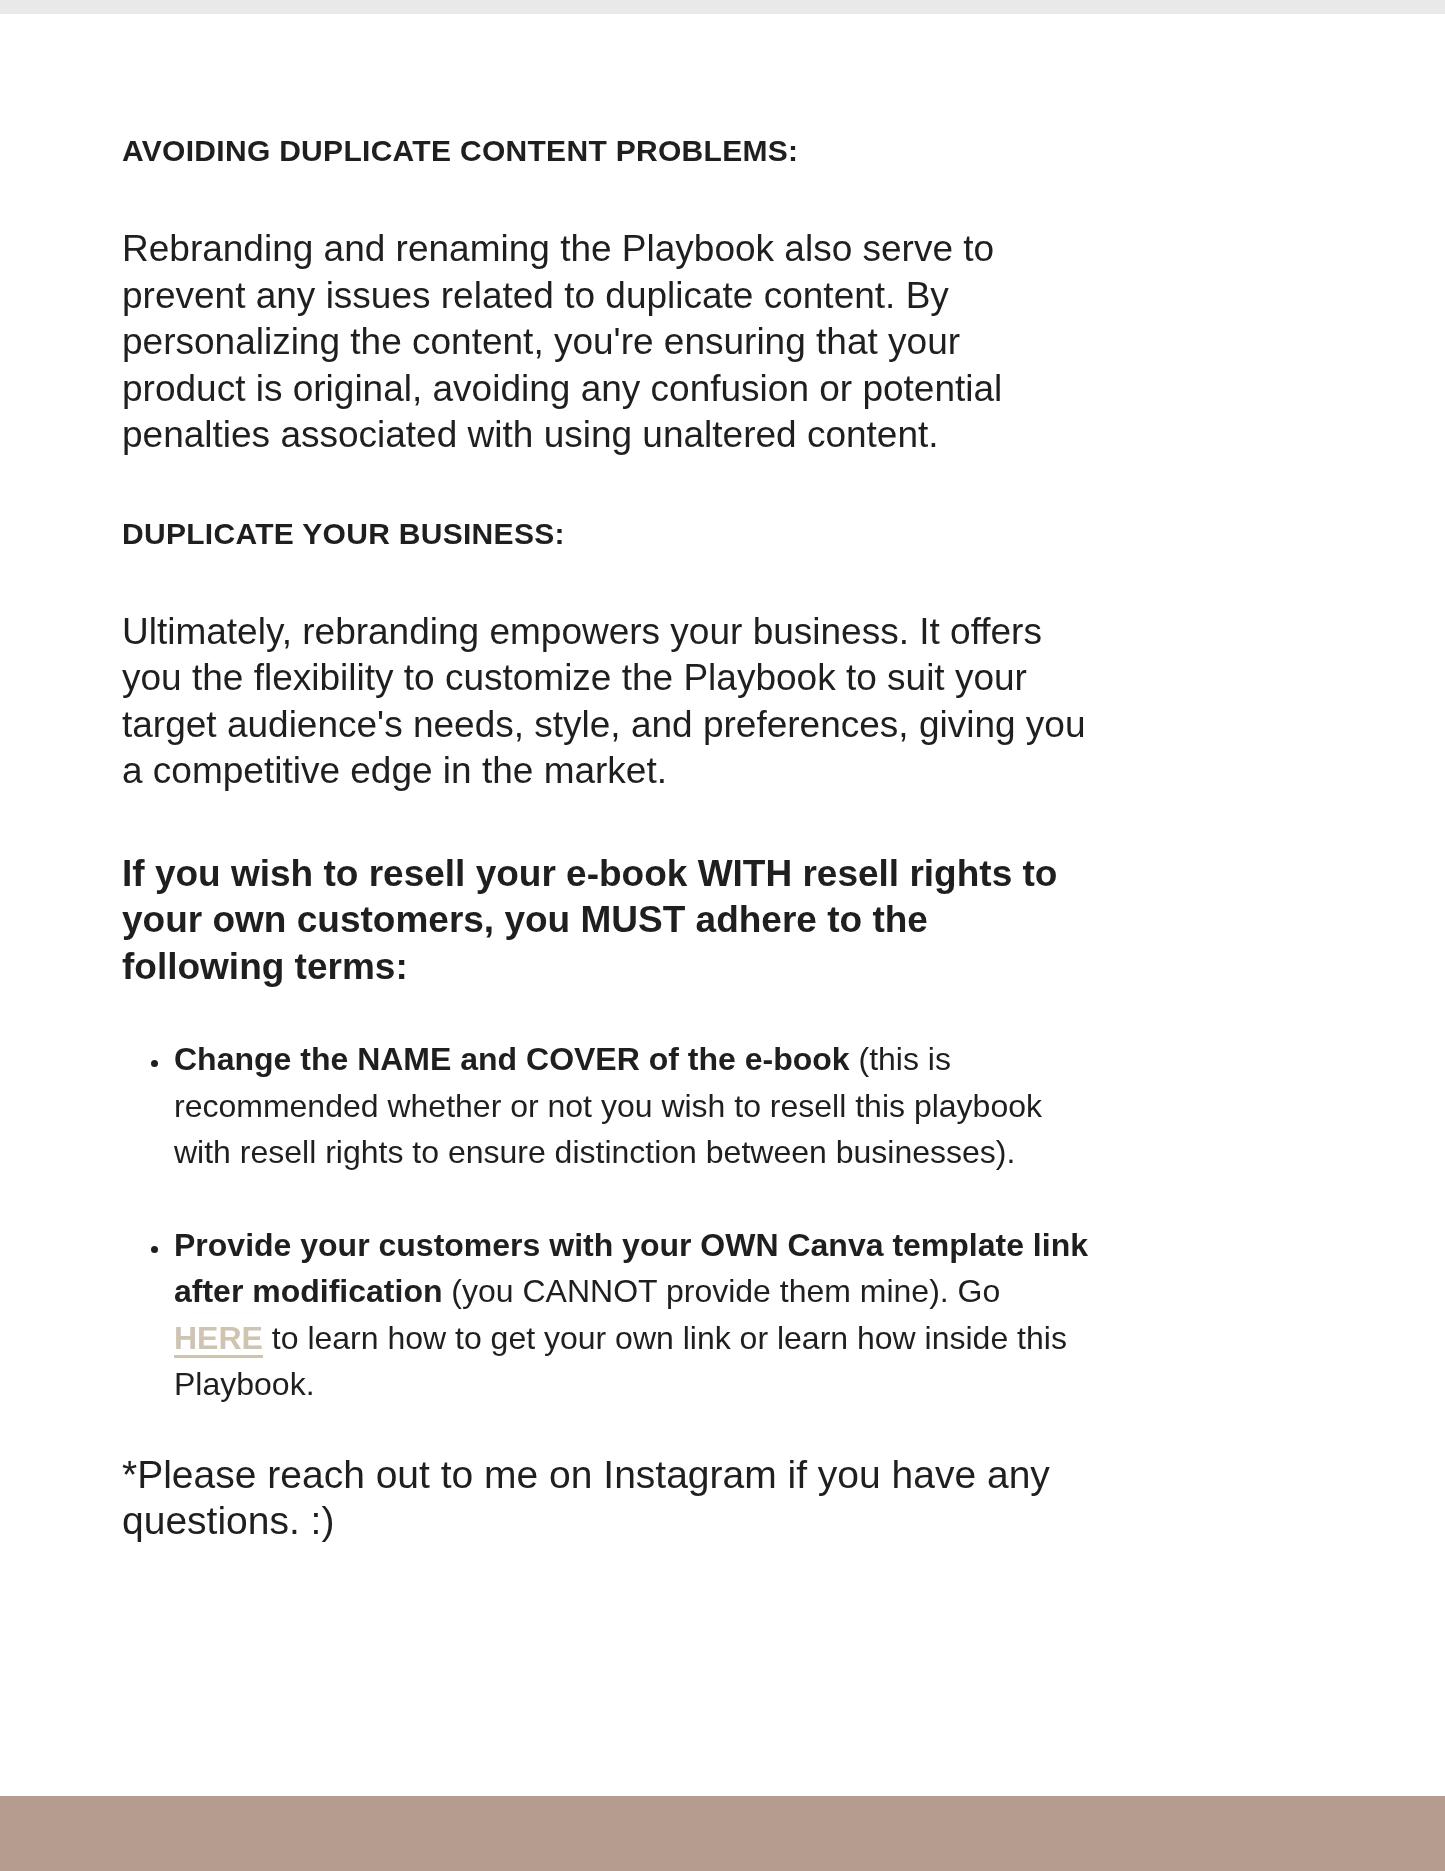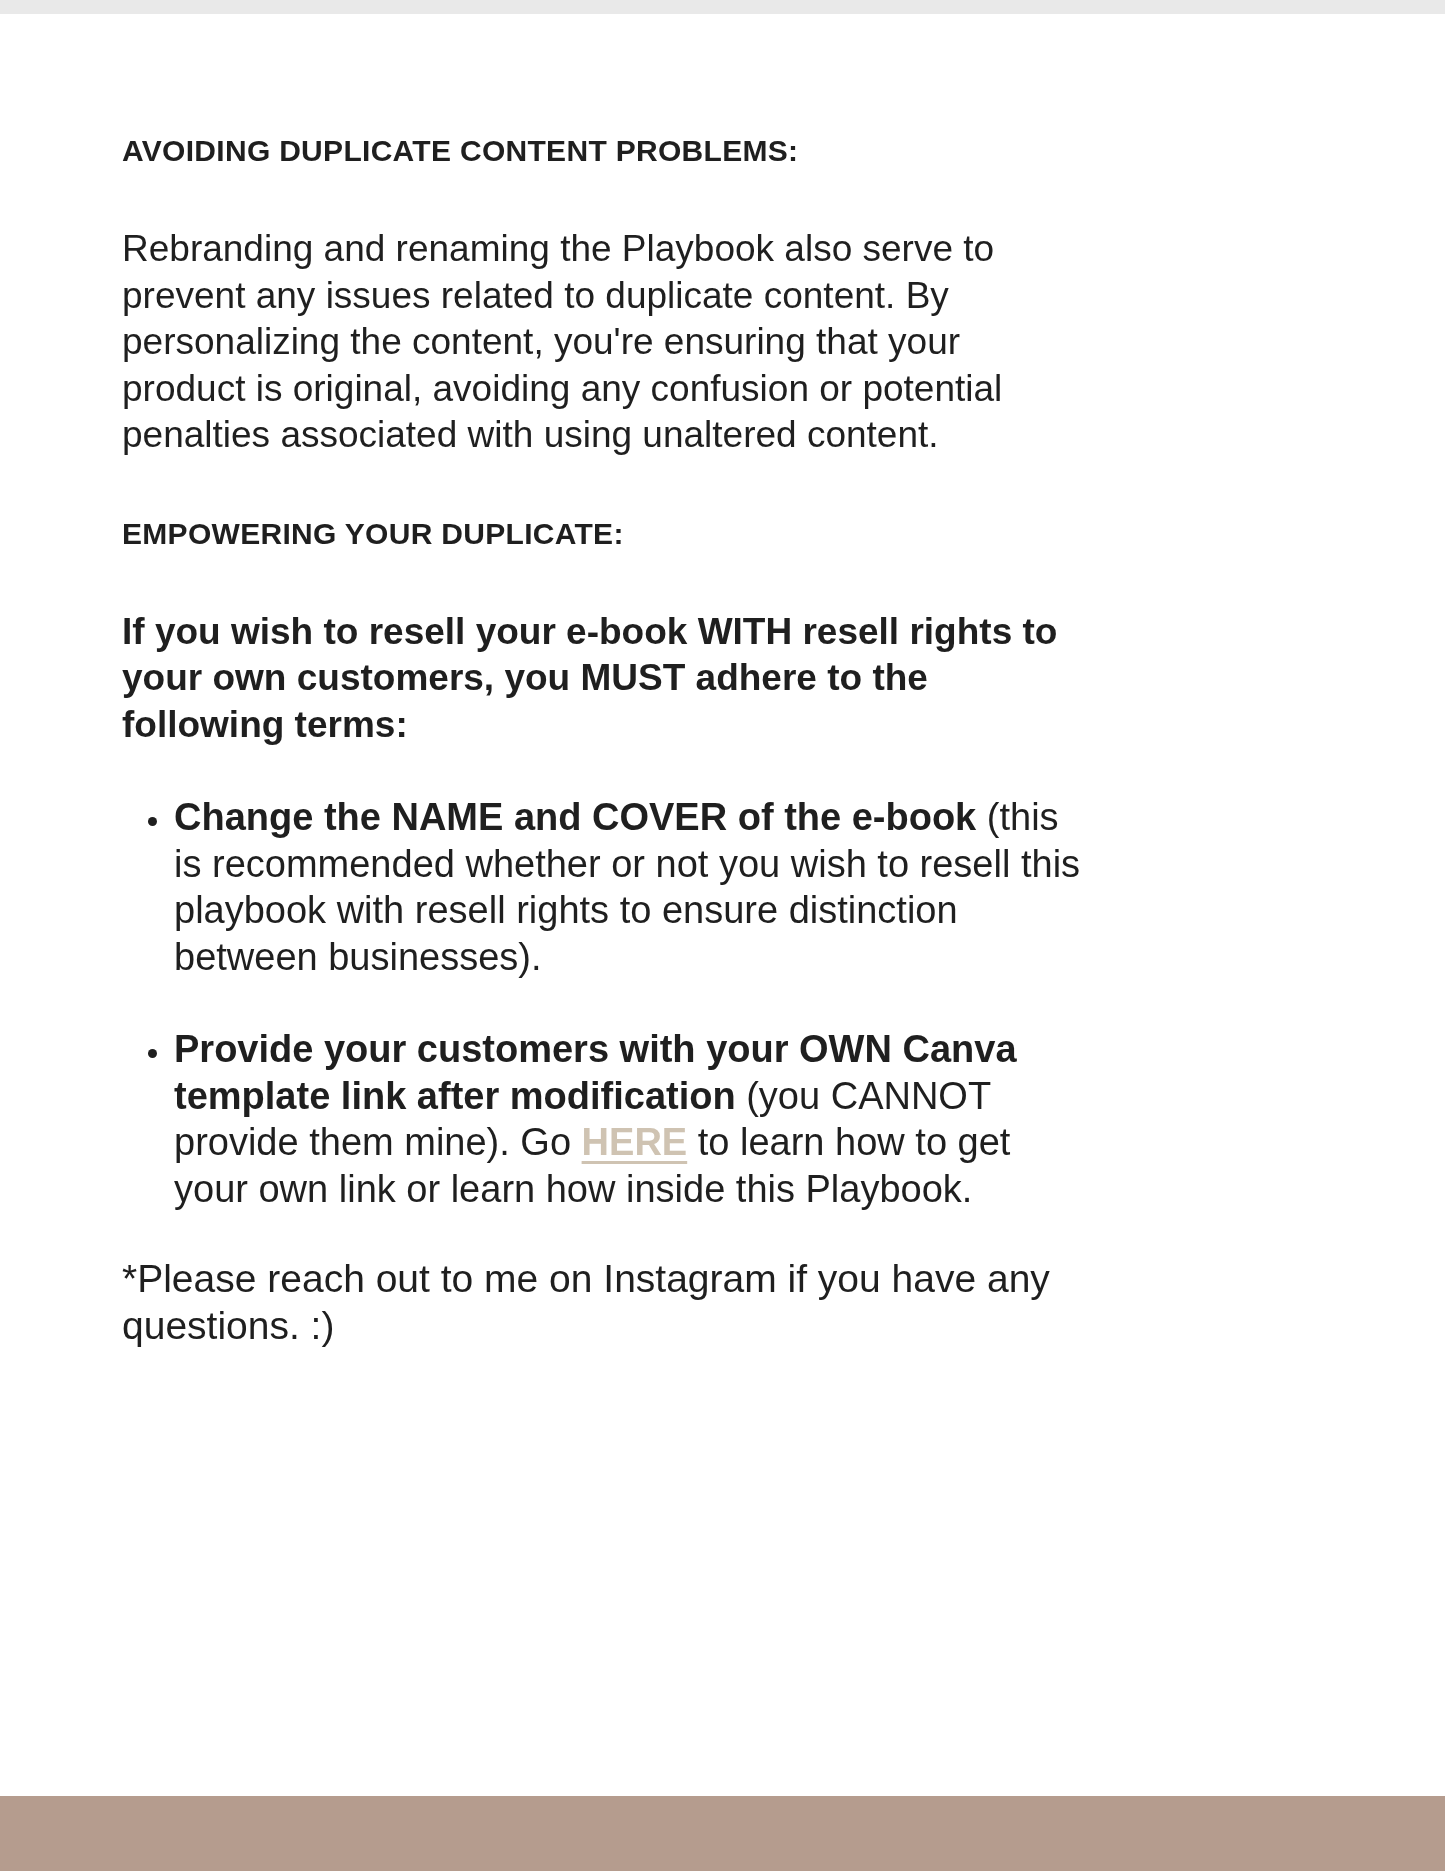--- a/index.html
+++ b/index.html
@@ -50,21 +50,21 @@
   .para.bold-intro {
     font-weight: 700;
     margin-bottom: 46px;
   }
   ul.terms-list {
     margin: 0 0 44px 0;
     padding: 0 0 0 50px;
     list-style: disc outside;
   }
   ul.terms-list li {
-    font-size: 38px;
+    font-size: 32px;
     line-height: 46.5px;
     margin: 0 0 46px 0;
     padding-left: 2px;
   }
   ul.terms-list li:last-child { margin-bottom: 0; }
   ul.terms-list li::marker { font-size: 0.75em; color: var(--text-color); }
   .run-bold { font-weight: 700; }
   .link {
     color: var(--link-tan);
     font-weight: 700;
@@ -91,22 +91,23 @@
 </head>
 <body>
 
 <div class="page">
   <div class="content">
 
     <h2 class="heading">AVOIDING DUPLICATE CONTENT PROBLEMS:</h2>
 
     <p class="para">Rebranding and renaming the Playbook also serve to prevent any issues related to duplicate content. By personalizing the content, you're ensuring that your product is original, avoiding any confusion or potential penalties associated with using unaltered content.</p>
 
-    <h2 class="heading">EMPOWERING YOUR DUPLICATE:</h2>
+    <h2 class="heading">DUPLICATE YOUR BUSINESS:</h2>
 
+    <p class="para">Ultimately, rebranding empowers your business. It offers you the flexibility to customize the Playbook to suit your target audience's needs, style, and preferences, giving you a competitive edge in the market.</p>
 
 
     <p class="para bold-intro"><span class="run-bold">If you wish to resell your e-book WITH resell rights to your own customers, you MUST adhere to the following terms:</span></p>
 
     <ul class="terms-list">
       <li><span class="run-bold">Change the NAME and COVER of the e-book</span><span> (this is recommended whether or not you wish to resell this playbook with resell rights to ensure distinction between businesses).</span></li>
       <li><span class="run-bold">Provide your customers with your OWN Canva template link after modification</span><span> (you CANNOT provide them mine). Go </span><span class="link">HERE</span><span> to learn how to get your own link or learn how inside this Playbook.</span></li>
     </ul>
 
     <p class="footnote">*Please reach out to me on Instagram if you have any questions. :)</p>

